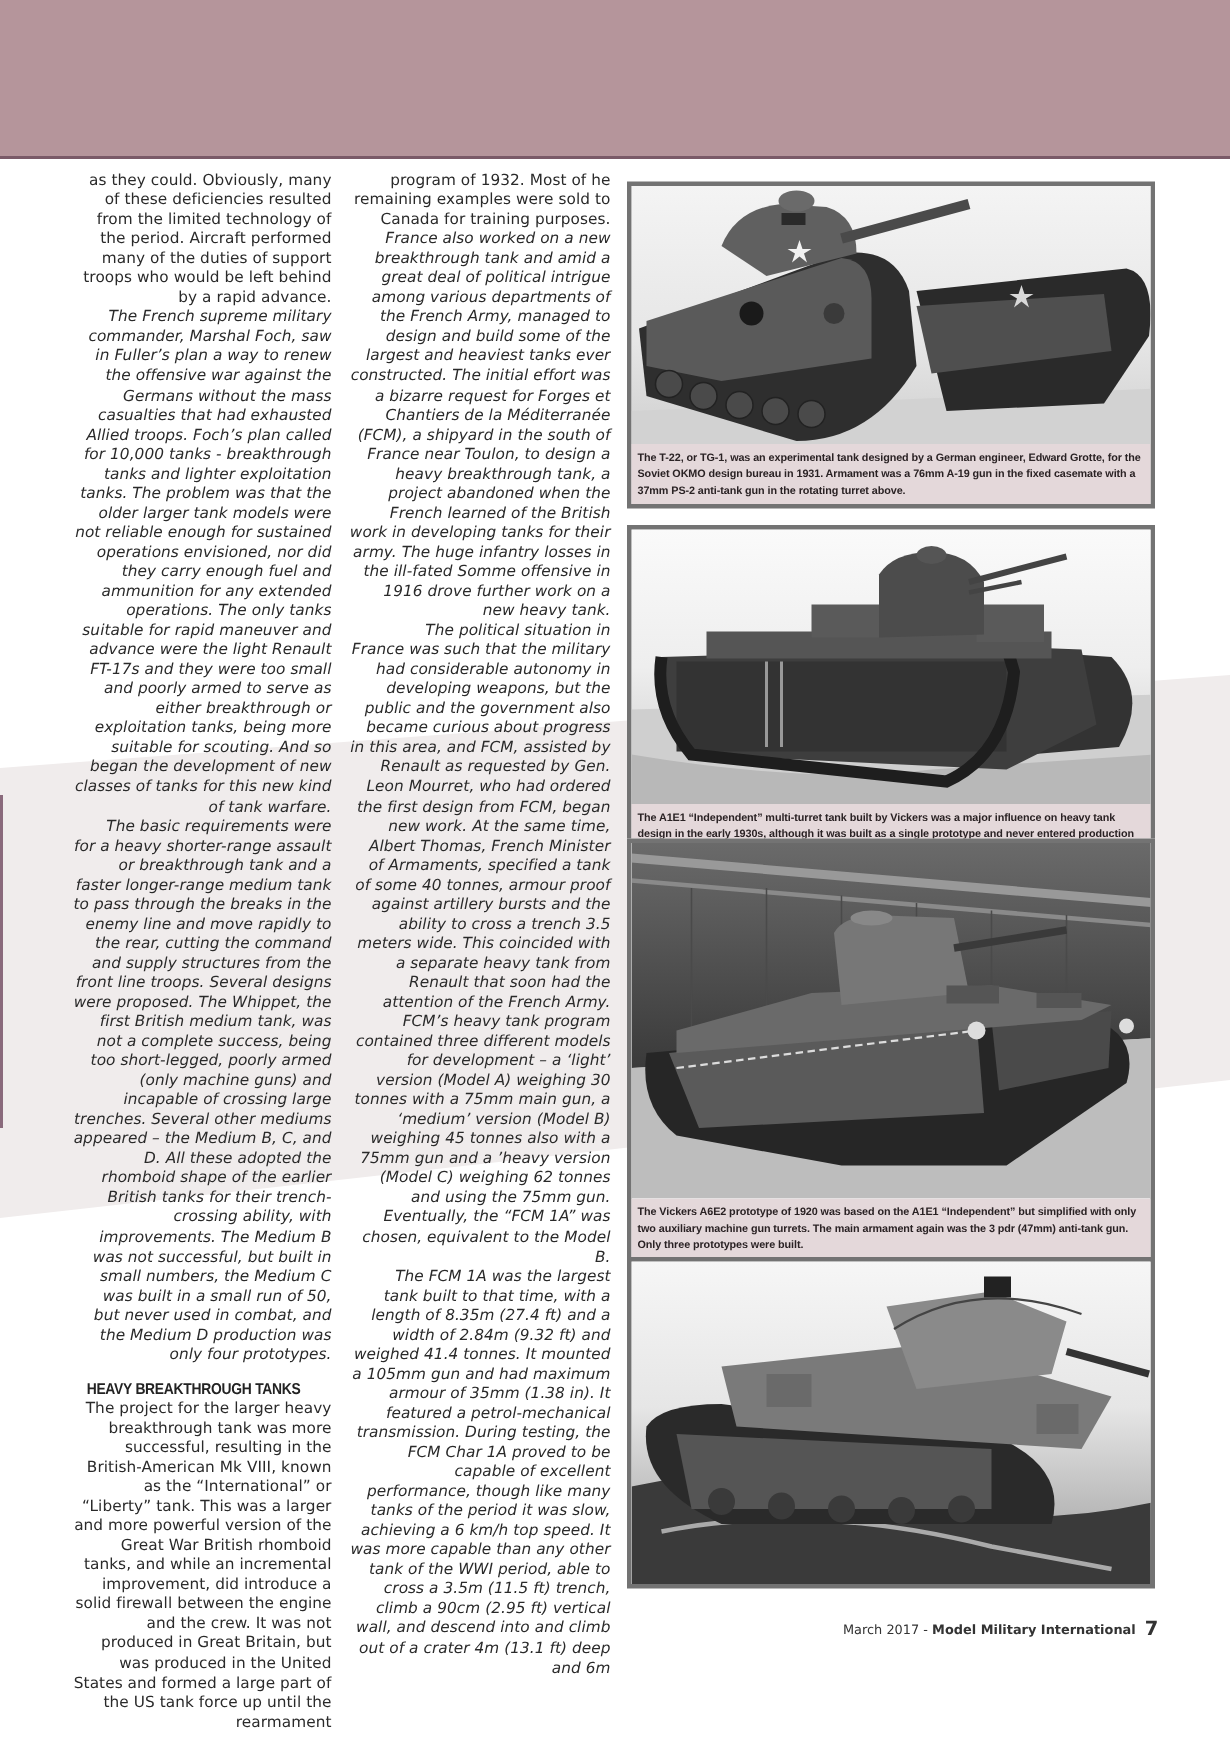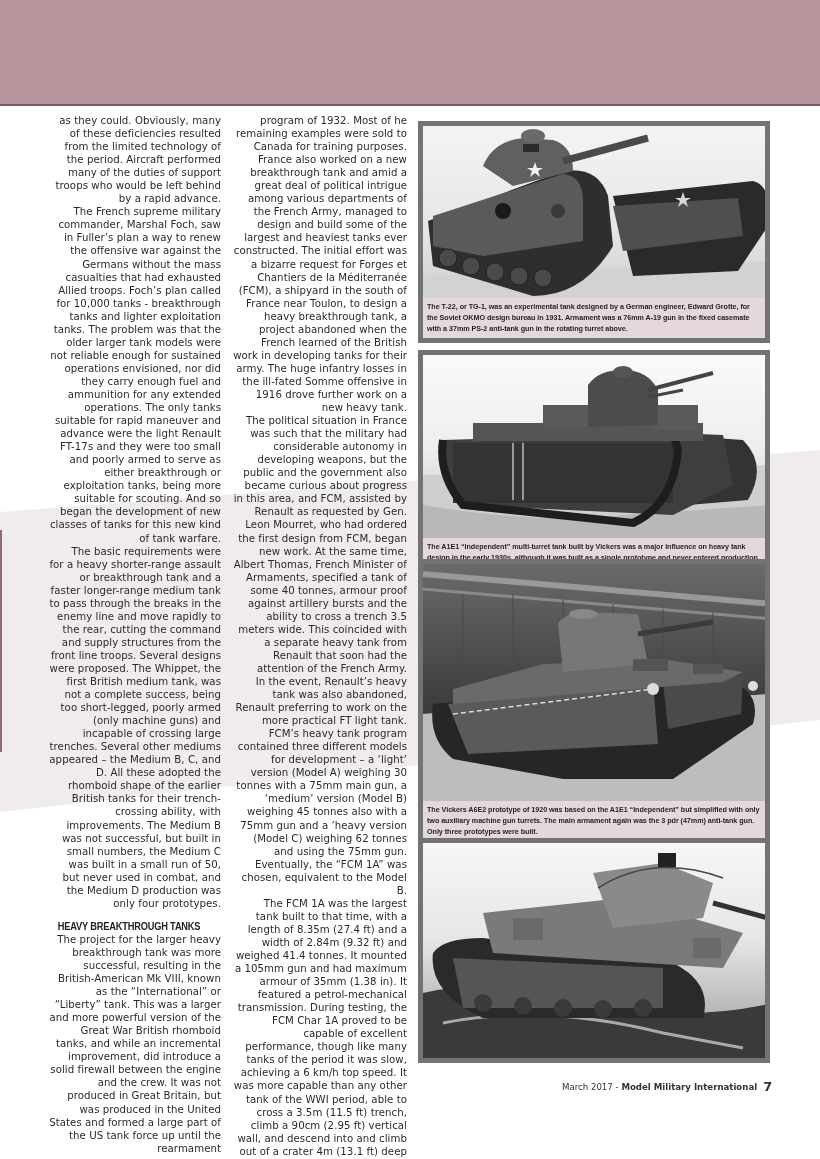--- a/index.html
+++ b/index.html
@@ -17,31 +17,31 @@
     position: absolute; left: 0; top: 0; width: 820px; height: 1159px; z-index: 0;
   }
   .left-accent {
     position: absolute; left: 0; top: 530px; width: 2px; height: 222px; background: #8a6a7c; z-index: 1;
   }
   .col {
     position: absolute; top: 114px; z-index: 2;
     font-size: 10.2px; line-height: 13.05px; letter-spacing: 0.05px; text-align: right;
   }
   .col p { margin: 0; }
-  .col p.indent { text-indent: 13px; }
+  .col p.indent { text-indent: 13px; font-style: italic; }
   .col1 { left: 49px; width: 172px; }
   .col2 { left: 233px; width: 174px; }
   .subhead {
     font-family: "Liberation Sans", sans-serif; font-weight: bold;
     font-size: 10.5px; letter-spacing: -0.2px; transform: scaleX(0.88); transform-origin: left;
     margin-top: 10px !important; color: #222;
   }
   .figure {
     position: absolute; left: 418px; width: 352px; z-index: 2;
-    border: 5px solid #737373; background: #fff; box-sizing: border-box;
+    border: 3px solid #737373; background: #fff; box-sizing: border-box;
   }
   .photo { position: relative; overflow: hidden; }
   .caption {
     background: #e4d8da; color: #2a2224;
     font-family: "Liberation Sans", sans-serif; font-weight: bold;
     font-size: 7.2px; line-height: 11.1px; padding: 3px 4px 4px 4px;
     letter-spacing: -0.05px;
   }
   .footer {
     position: absolute; top: 1079px; left: 562px; z-index: 2;
@@ -64,21 +64,20 @@
   <p class="indent">The French supreme military commander, Marshal Foch, saw in Fuller’s plan a way to renew the offensive war against the Germans without the mass casualties that had exhausted Allied troops. Foch’s plan called for 10,000 tanks - breakthrough tanks and lighter exploitation tanks. The problem was that the older larger tank models were not reliable enough for sustained operations envisioned, nor did they carry enough fuel and ammunition for any extended operations. The only tanks suitable for rapid maneuver and advance were the light Renault FT-17s and they were too small and poorly armed to serve as either breakthrough or exploitation tanks, being more suitable for scouting. And so began the development of new classes of tanks for this new kind of tank warfare.</p>
   <p class="indent">The basic requirements were for a heavy shorter-range assault or breakthrough tank and a faster longer-range medium tank to pass through the breaks in the enemy line and move rapidly to the rear, cutting the command and supply structures from the front line troops. Several designs were proposed. The Whippet, the first British medium tank, was not a complete success, being too short-legged, poorly armed (only machine guns) and incapable of crossing large trenches. Several other mediums appeared – the Medium B, C, and D. All these adopted the rhomboid shape of the earlier British tanks for their trench-crossing ability, with improvements. The Medium B was not successful, but built in small numbers, the Medium C was built in a small run of 50, but never used in combat, and the Medium D production was only four prototypes.</p>
   <p class="subhead">HEAVY BREAKTHROUGH TANKS</p>
   <p>The project for the larger heavy breakthrough tank was more successful, resulting in the British-American Mk VIII, known as the “International” or “Liberty” tank. This was a larger and more powerful version of the Great War British rhomboid tanks, and while an incremental improvement, did introduce a solid firewall between the engine and the crew. It was not produced in Great Britain, but was produced in the United States and formed a large part of the US tank force up until the rearmament</p>
 </div>
 
 <div class="col col2">
   <p>program of 1932. Most of he remaining examples were sold to Canada for training purposes.</p>
   <p class="indent">France also worked on a new breakthrough tank and amid a great deal of political intrigue among various departments of the French Army, managed to design and build some of the largest and heaviest tanks ever constructed. The initial effort was a bizarre request for Forges et Chantiers de la Méditerranée (FCM), a shipyard in the south of France near Toulon, to design a heavy breakthrough tank, a project abandoned when the French learned of the British work in developing tanks for their army. The huge infantry losses in the ill-fated Somme offensive in 1916 drove further work on a new heavy tank.</p>
   <p class="indent">The political situation in France was such that the military had considerable autonomy in developing weapons, but the public and the government also became curious about progress in this area, and FCM, assisted by Renault as requested by Gen. Leon Mourret, who had ordered the first design from FCM, began new work. At the same time, Albert Thomas, French Minister of Armaments, specified a tank of some 40 tonnes, armour proof against artillery bursts and the ability to cross a trench 3.5 meters wide. This coincided with a separate heavy tank from Renault that soon had the attention of the French Army.</p>
-  <p class="indent">In the event, Renault’s heavy tank was also abandoned, Renault preferring to work on the more practical FT light tank.</p>
   <p class="indent">FCM’s heavy tank program contained three different models for development – a ‘light’ version (Model A) weighing 30 tonnes with a 75mm main gun, a ‘medium’ version (Model B) weighing 45 tonnes also with a 75mm gun and a ’heavy version (Model C) weighing 62 tonnes and using the 75mm gun. Eventually, the “FCM 1A” was chosen, equivalent to the Model B.</p>
   <p class="indent"><span>The FCM 1A was the largest tank built to that time, with a length of 8.35m (27.4 ft) and a width of 2.84m (9.32 ft) and weighed 41.4 tonnes. It mounted a 105mm gun and had maximum armour of 35mm (1.38 in). It featured a petrol-mechanical transmission. During testing, the FCM Char 1A proved to be capable of excellent performance, though like many tanks of the period it was slow, achieving a 6 km/h top speed. It was more capable than any other tank of the WWI period, able to cross a 3.5m (11.5 ft) trench, climb a 90cm (2.95 ft) vertical wall, and descend into and climb out of a crater 4m (13.1 ft) deep and 6m</span></p>
 </div>
 
 <div class="figure" style="top:121px;">
   <div class="photo" style="height:172px;">
     <svg width="350" height="172" viewBox="0 0 350 172">
       <defs>
         <linearGradient id="g1" x1="0" y1="0" x2="0" y2="1">
           <stop offset="0" stop-color="#f4f4f4"></stop>

